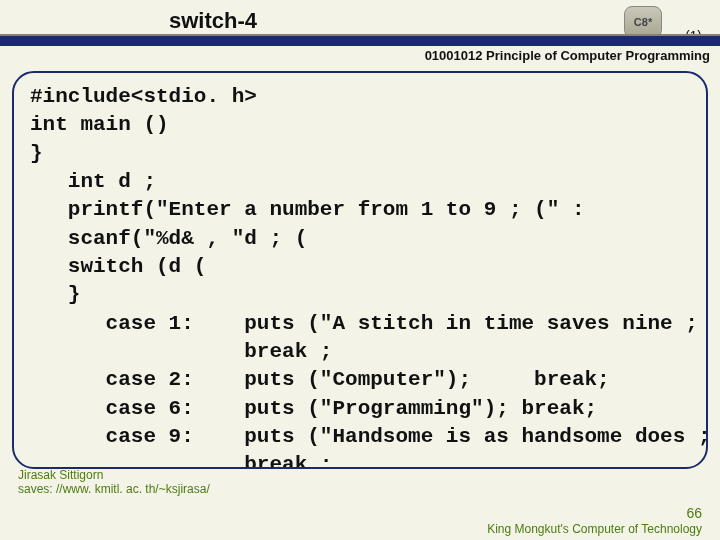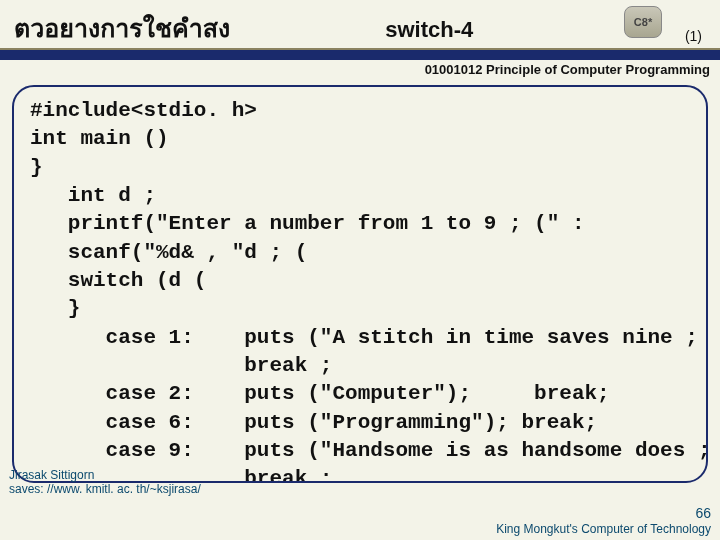--- a/index.html
+++ b/index.html
@@ -88,34 +88,33 @@
     font-weight: 700;
     color: #111;
     white-space: pre;
   }
   .footer {
     position: absolute;
     bottom: 4px;
     left: 0; right: 0;
     display: flex;
     justify-content: space-between;
-    padding: 0 9px;
+    padding: 0 18px;
     font-size: 12px;
-    color: #0c4a6e;
+    color: #4d7c0f;
     font-family: "Century Gothic", Arial, sans-serif;
   }
   .footer .left { line-height: 1.2; }
   .footer .right { text-align: right; line-height: 1.2; margin-top: 37px; }
   .footer .pagenum { font-size: 14px; }
 </style>
 </head>
 <body>
 
 <div class="header">
-  <span class="thai-title">ตวอยางการใชคำสง</span>
   <span class="switch-title">switch-4</span>
   <div class="icon-badge">C8*</div>
   <span class="page-paren">(1)</span>
 </div>
 
 <div class="blue-bar"></div>
 
 <div class="course-line">01001012 Principle of Computer Programming</div>
 
 <div class="code-box">

